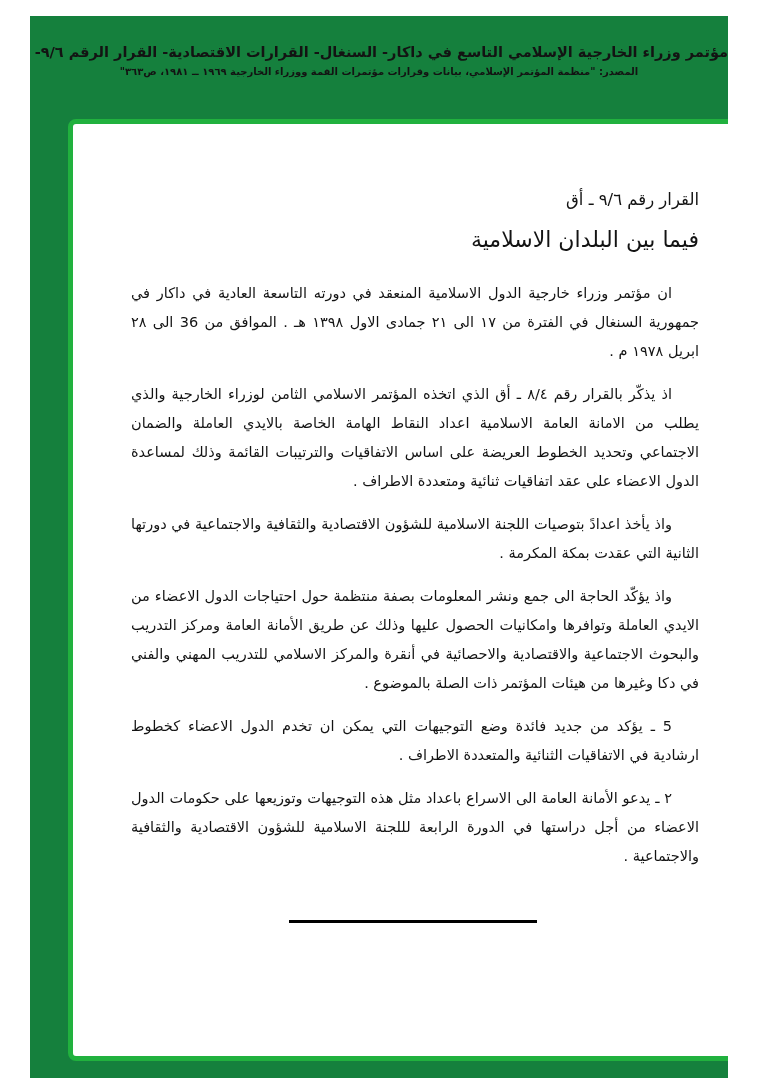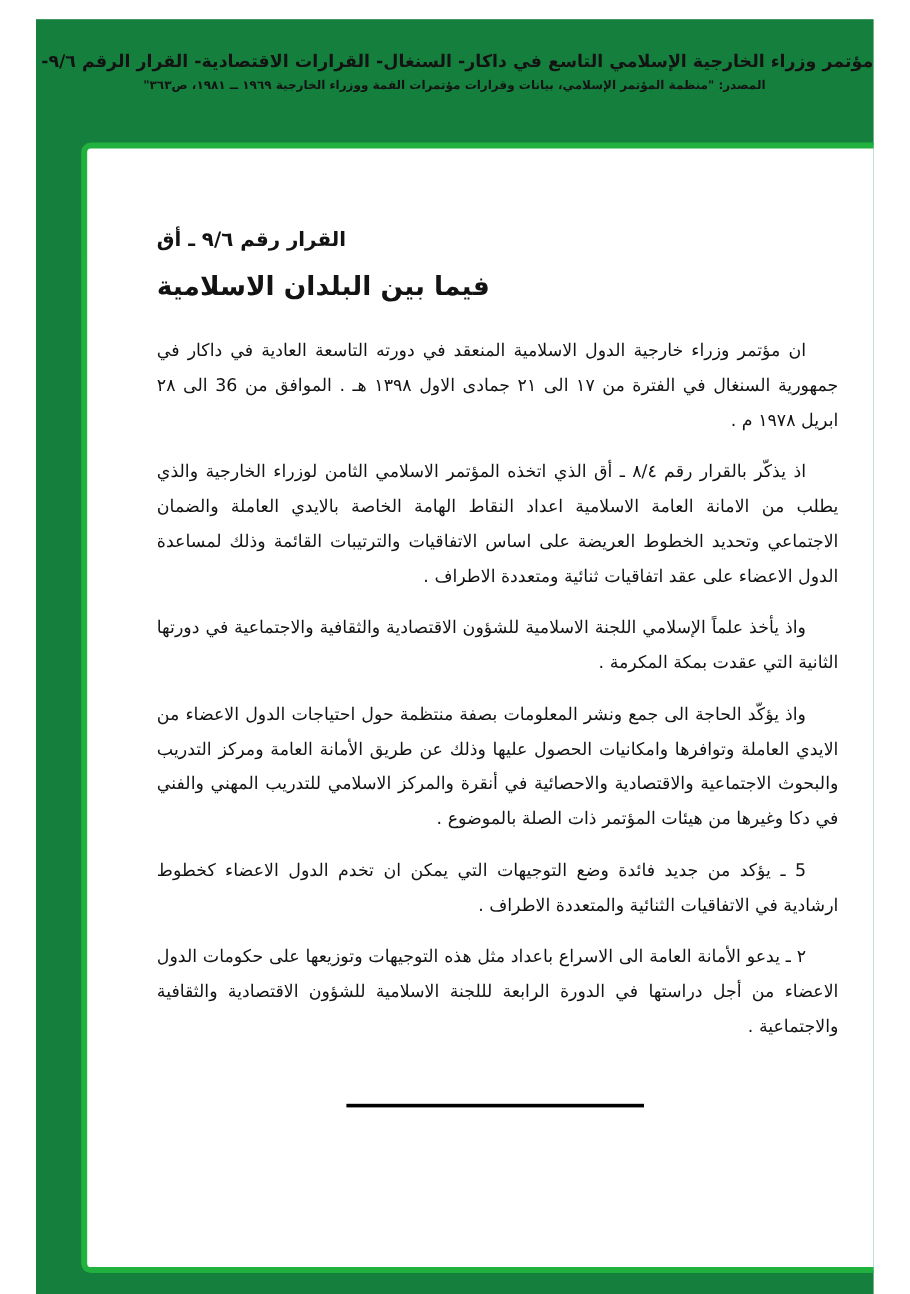--- a/index.html
+++ b/index.html
@@ -32,21 +32,21 @@
     position: absolute;
     left: 38px;
     top: 103px;
     width: 690px;
     height: 942px;
     border: 5px solid #21b13e;
     border-radius: 8px;
     padding: 66px 54px 0 58px;
     background: #ffffff;
   }
-  .title-block { text-align: left; font-weight: bold; }
+  .title-block { text-align: right; font-weight: normal; }
   .title-line-1 { font-size: 16.5px; margin-bottom: 18px; }
   .title-line-2 { font-size: 16.5px; margin-bottom: 11px; }
   .title-line-3 { font-size: 22px; }
   .body-text {
     margin-top: 27px;
     font-size: 14.5px;
     line-height: 29px;
     text-align: justify;
   }
   .para {
@@ -77,21 +77,21 @@
   <div class="frame" style="border-color: rgb(33, 177, 62);">
 
     <div class="title-block">
       <div class="title-line-1">القرار رقم ٩/٦ ـ أق</div>
       <div class="title-line-3">فيما بين البلدان الاسلامية</div>
     </div>
 
     <div class="body-text">
       <div class="para">ان مؤتمر وزراء خارجية الدول الاسلامية المنعقد في دورته التاسعة العادية في داكار في جمهورية السنغال في الفترة من ١٧ الى ٢١ جمادى الاول ١٣٩٨ هـ . الموافق من 36 الى ٢٨ ابريل ١٩٧٨ م .</div>
       <div class="para">اذ يذكّر بالقرار رقم ٨/٤ ـ أق الذي اتخذه المؤتمر الاسلامي الثامن لوزراء الخارجية والذي يطلب من الامانة العامة الاسلامية اعداد النقاط الهامة الخاصة بالايدي العاملة والضمان الاجتماعي وتحديد الخطوط العريضة على اساس الاتفاقيات والترتيبات القائمة وذلك لمساعدة الدول الاعضاء على عقد اتفاقيات ثنائية ومتعددة الاطراف .</div>
-      <div class="para">واذ يأخذ علماً الإسلامي اللجنة الاسلامية للشؤون الاقتصادية والثقافية والاجتماعية في دورتها الثانية التي عقدت بمكة المكرمة .</div>
+      <div class="para">واذ يأخذ اعدادً بتوصيات اللجنة الاسلامية للشؤون الاقتصادية والثقافية والاجتماعية في دورتها الثانية التي عقدت بمكة المكرمة .</div>
       <div class="para">واذ يؤكّد الحاجة الى جمع ونشر المعلومات بصفة منتظمة حول احتياجات الدول الاعضاء من الايدي العاملة وتوافرها وامكانيات الحصول عليها وذلك عن طريق الأمانة العامة ومركز التدريب والبحوث الاجتماعية والاقتصادية والاحصائية في أنقرة والمركز الاسلامي للتدريب المهني والفني في دكا وغيرها من هيئات المؤتمر ذات الصلة بالموضوع .</div>
       <div class="para">5 ـ يؤكد من جديد فائدة وضع التوجيهات التي يمكن ان تخدم الدول الاعضاء كخطوط ارشادية في الاتفاقيات الثنائية والمتعددة الاطراف .</div>
       <div class="para">٢ ـ يدعو الأمانة العامة الى الاسراع باعداد مثل هذه التوجيهات وتوزيعها على حكومات الدول الاعضاء من أجل دراستها في الدورة الرابعة لللجنة الاسلامية للشؤون الاقتصادية والثقافية والاجتماعية .</div>
     </div>
 
     <div class="divider" style="background: rgb(0, 0, 0);"></div>
 
   </div>
 
 </div>

